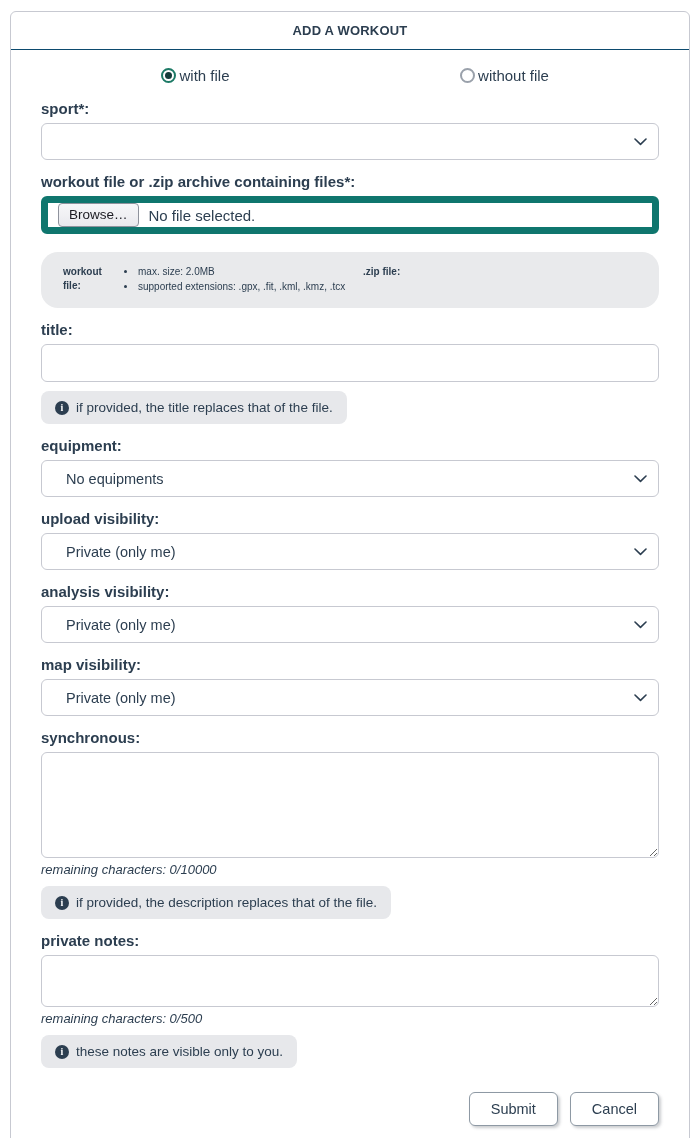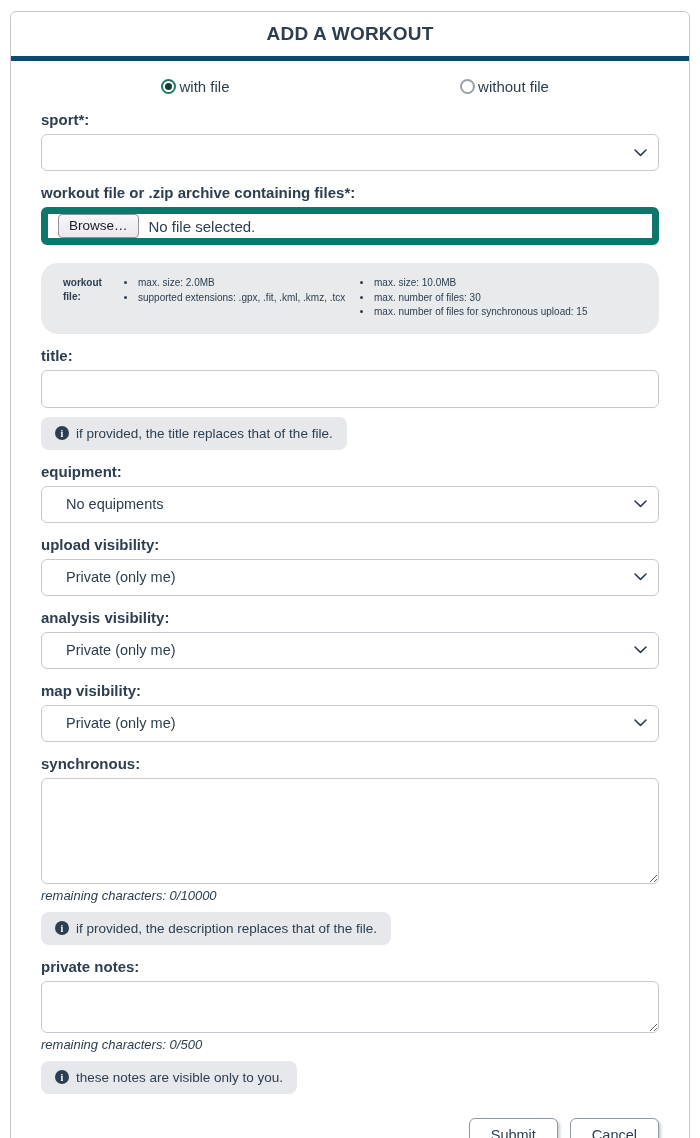--- a/index.html
+++ b/index.html
@@ -14,24 +14,24 @@
   .card {
     margin: 11px 10px 0 10px;
     border: 1px solid #c7c9d1;
     border-radius: 6px;
     background: #fff;
   }
   .card-header {
     padding: 11px 10px;
     text-align: center;
     font-weight: 700;
-    font-size: 19px;
+    font-size: 13px;
     letter-spacing: .2px;
     color: #2c3e50;
-    border-bottom: 5px solid #0c4a6e;
+    border-bottom: 1px solid #0c4a6e;
   }
   .card-body { padding: 15px 30px 26px 30px; }
 
   
   .radio-row { display: flex; margin: 2px 0 16px 0; }
   .radio-option {
     flex: 1;
     display: flex;
     justify-content: center;
     align-items: center;
@@ -242,25 +242,21 @@
 
     <div class="file-infos">
       <div class="file-info-col">
         <div class="file-info-label">workout file:</div>
         <ul>
           <li>max. size: 2.0MB</li>
           <li>supported extensions: .gpx, .fit, .kml, .kmz, .tcx</li>
         </ul>
       </div>
       <div class="file-info-col">
-        <ul>
-          <li>max. size: 10.0MB</li>
-          <li>max. number of files: 30</li>
-          <li>max. number of files for synchronous upload: 15</li>
-        </ul>
+        <div class="file-info-label">.zip file:</div>
       </div>
     </div>
 
     <label class="field-label">title:</label>
     <input class="text-input" type="text" value="" style="">
     <div>
       <span class="info-note">
         <span class="info-icon">i</span>
         <span>if provided, the title replaces that of the file.</span>
       </span>

